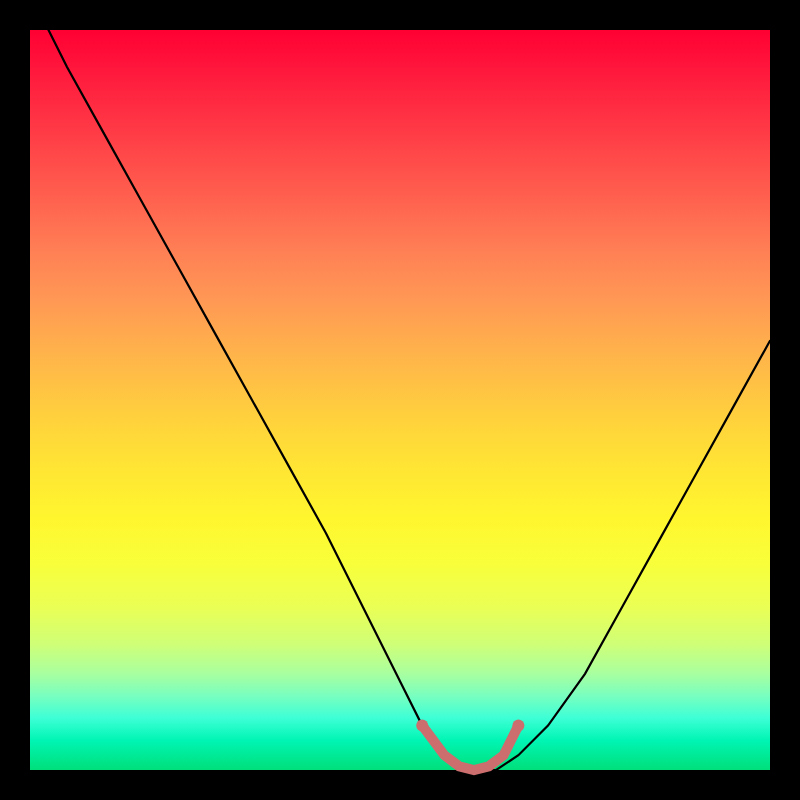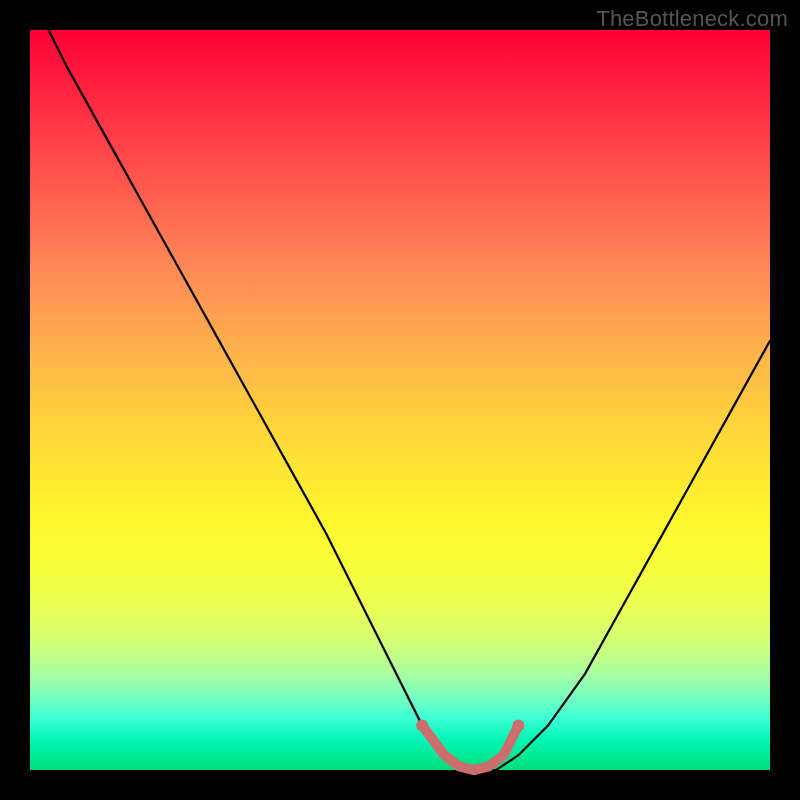--- a/index.html
+++ b/index.html
@@ -73,14 +73,13 @@
 
   <svg class="curve" viewBox="0 0 740 740" preserveAspectRatio="none">
     <path fill="none" stroke="#000000" stroke-width="2.2" stroke-linecap="round" d="M0.0 -37.0 L37.0 37.0 L74.0 103.6 L111.0 170.2 L148.0 236.8 L185.0 303.4 L222.0 370.0 L259.0 436.6 L296.0 503.2 L333.0 577.2 L370.0 651.2 L392.2 695.6 L414.4 725.2 L444.0 740.0 L466.2 740.0 L488.4 725.2 L518.0 695.6 L555.0 643.8 L592.0 577.2 L629.0 510.6 L666.0 444.0 L703.0 377.4 L740.0 310.8"></path>
     <path fill="none" stroke="#cc6e6e" stroke-width="10" stroke-linecap="round" d="M392.2 695.6 L414.4 725.2 L429.2 736.3 L444.0 740.0 L458.8 736.3 L473.6 725.2 L488.4 695.6"></path>
     <g>
         <circle cx="392.2" cy="695.6" r="6" fill="#cc6e6e"></circle>
         <circle cx="488.4" cy="695.6" r="6" fill="#cc6e6e"></circle>
       </g>
   </svg>
 
-  <div class="watermark">TheBottleneck.com</div>
 </div>
 
 </body></html>

